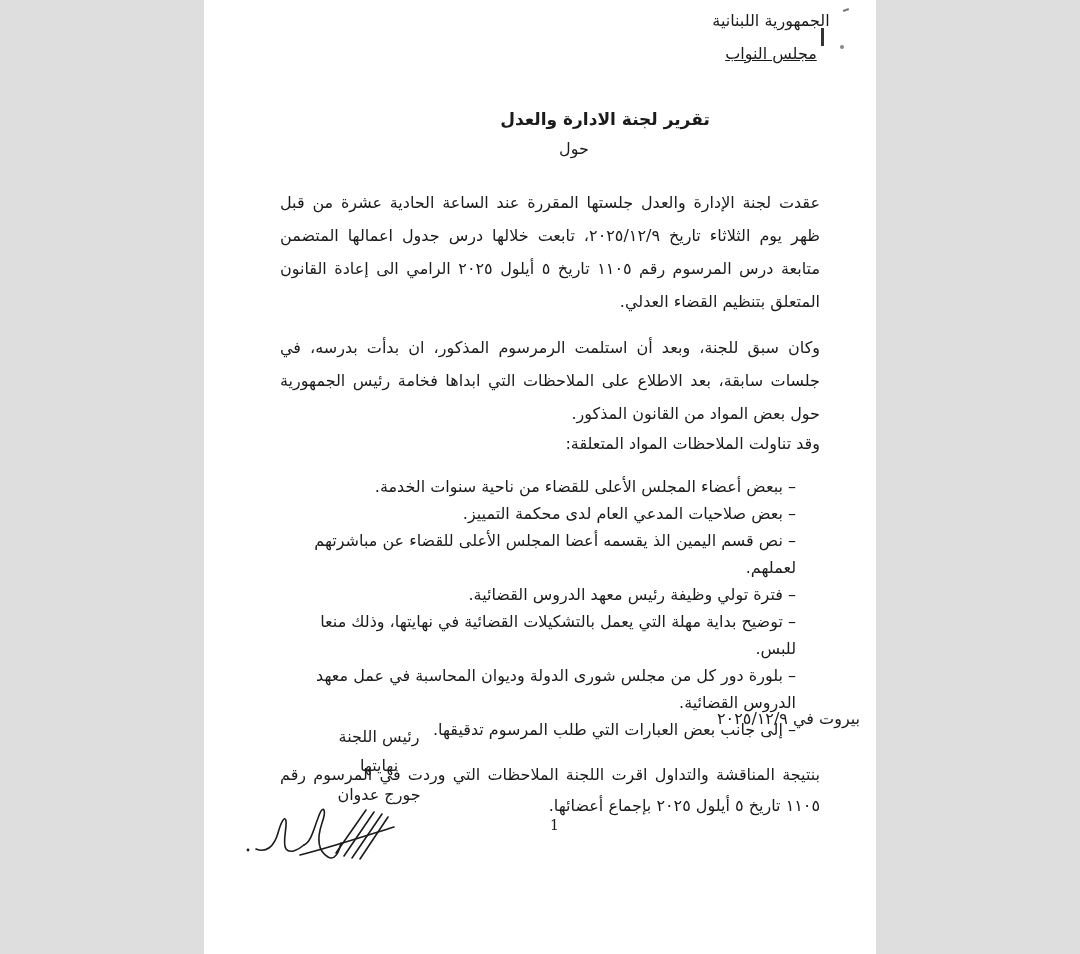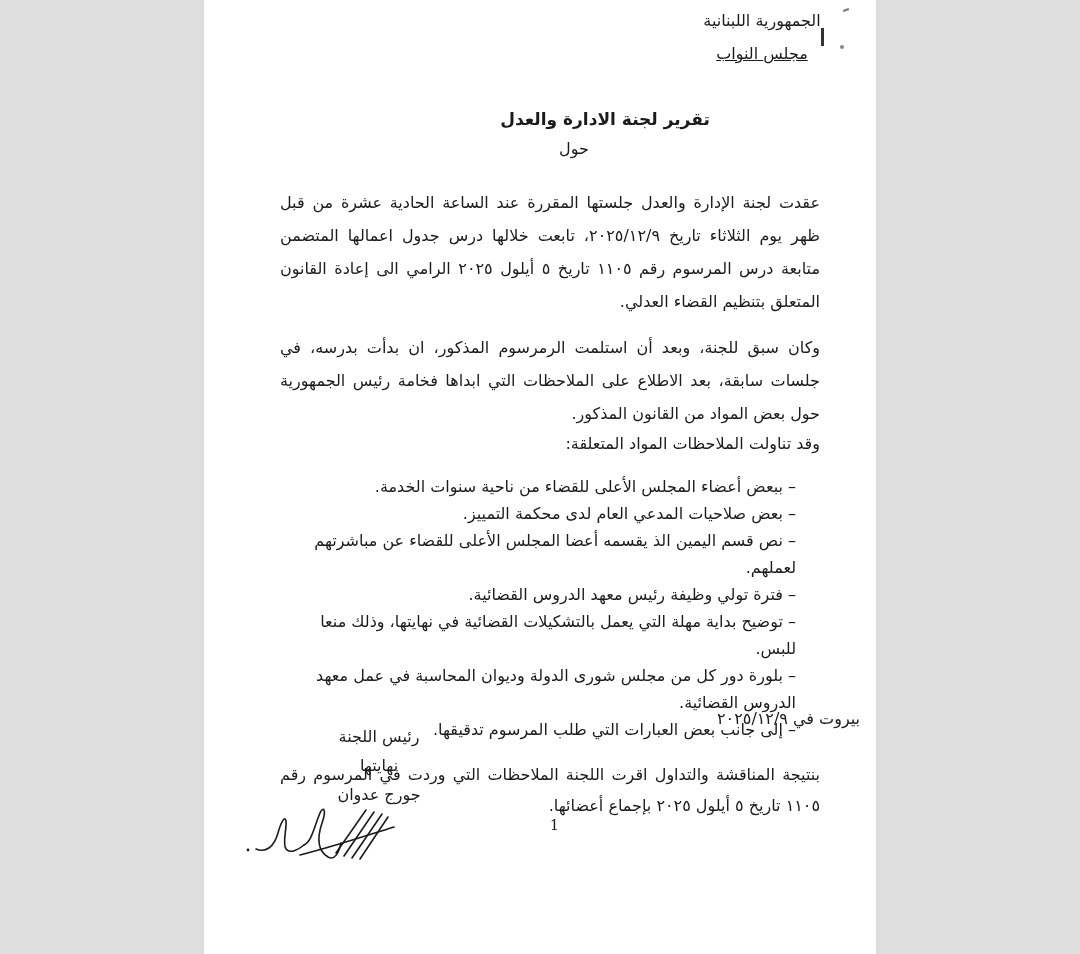--- a/index.html
+++ b/index.html
@@ -30,21 +30,21 @@
   .content {
     position: relative;
     padding: 0 56px 0 76px;
     height: 100%;
     box-sizing: border-box;
   }
   
   .letterhead {
     position: absolute;
     top: 4px;
-    right: 34px;
+    right: 25px;
     width: 160px;
     text-align: center;
     font-size: 16px;
     line-height: 33px;
   }
   .letterhead .underlined { text-decoration: underline; }
   
   .title-block { text-align: center; }
   .doc-title {
     position: relative;

